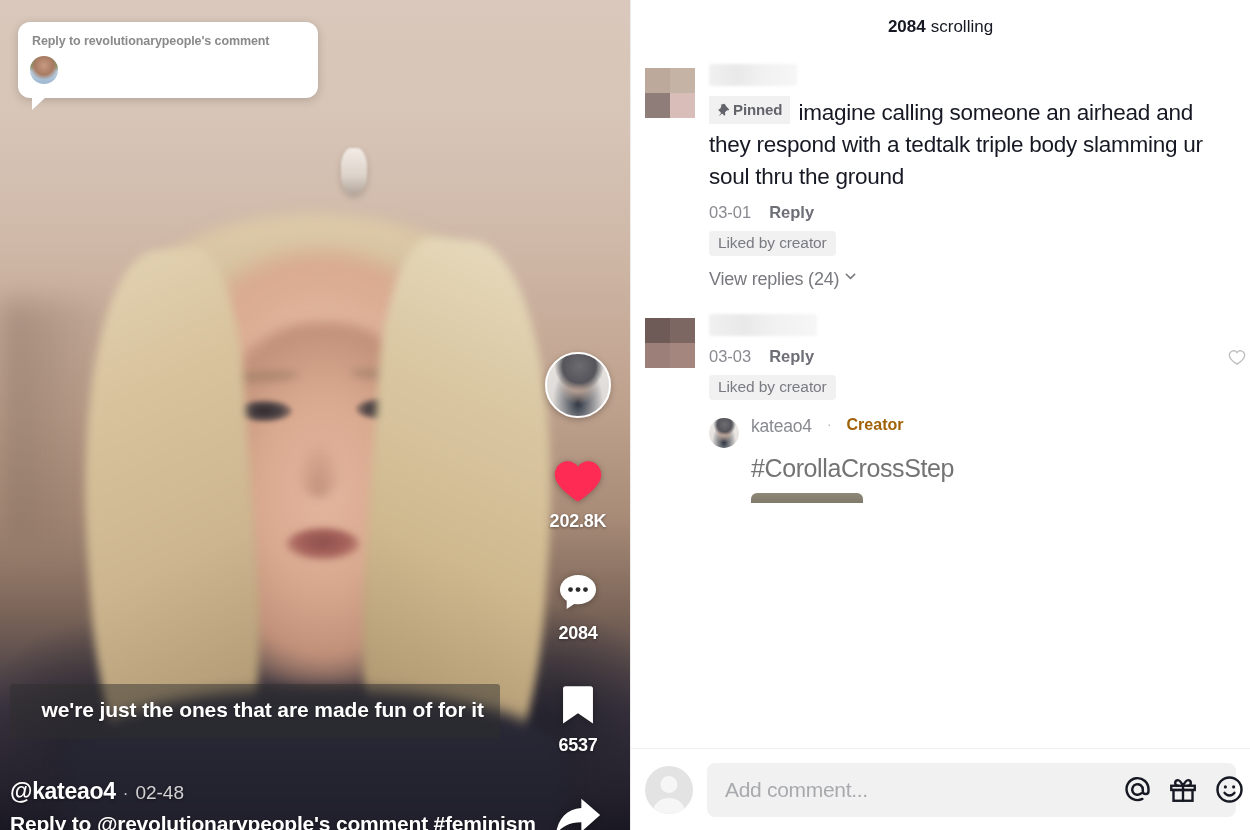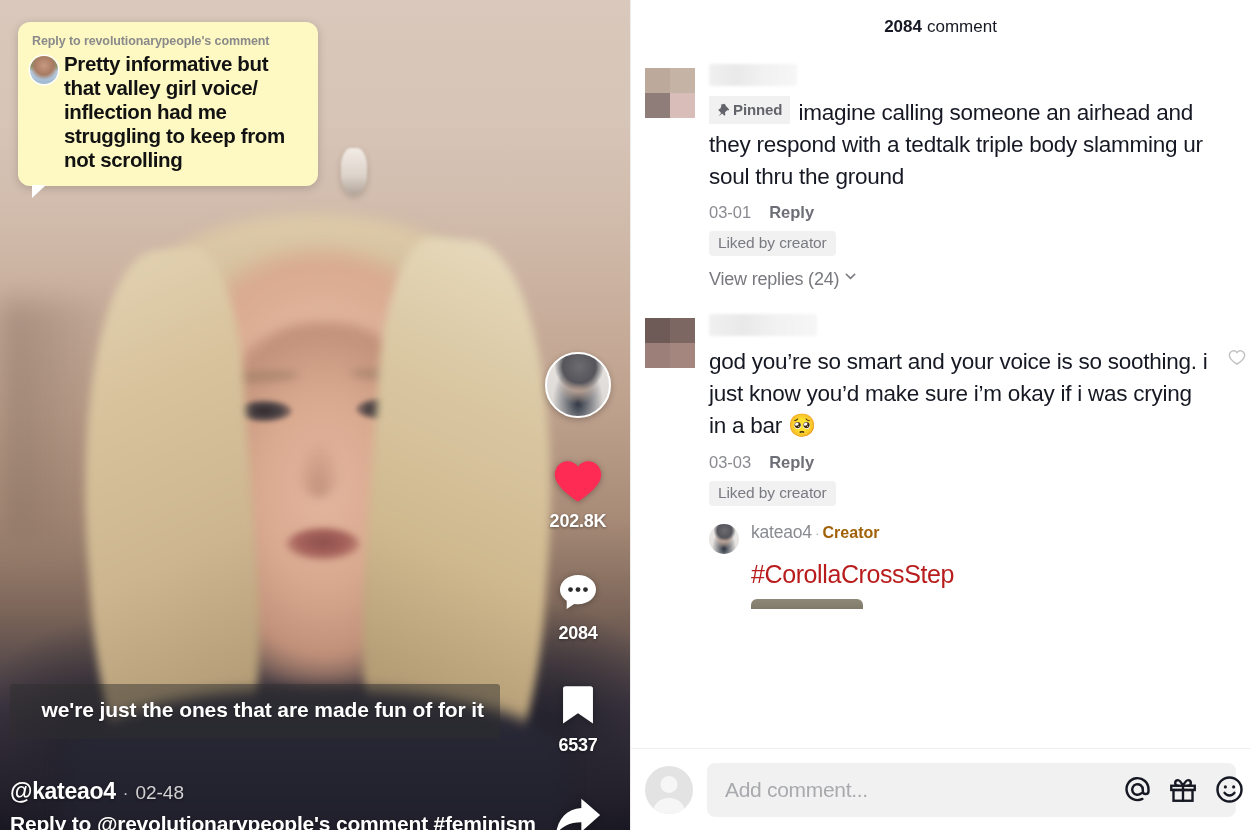--- a/index.html
+++ b/index.html
@@ -102,21 +102,21 @@
   .wall-shadow {
     position: absolute; left: 0; top: 300px; width: 120px; height: 240px;
     background: linear-gradient(90deg, rgba(120,98,86,.45) 0%, rgba(120,98,86,0) 100%);
     filter: blur(14px);
   }
 
   
   .quote-card {
     position: absolute; left: 18px; top: 22px;
     width: 300px;
-    background: #fef9c3;
+    background: #ffffff;
     border-radius: 12px;
     padding: 12px 14px 14px 14px;
     box-shadow: 0 2px 10px rgba(0,0,0,.18);
   }
   .quote-card::after {
     content: ""; position: absolute; left: 14px; bottom: -12px;
     border-width: 13px 14px 0 0; border-style: solid;
     border-color: #fff transparent transparent transparent;
   }
   .quote-head {
@@ -263,27 +263,27 @@
   }
   .creator-reply { display: flex; gap: 12px; margin-top: 16px; }
   .cr-avatar {
     flex: 0 0 30px; width: 30px; height: 30px; border-radius: 50%; margin-top: 2px;
     background:
       radial-gradient(circle at 52% 22%, #6b6b70 0%, #55555b 26%, rgba(85,85,91,0) 40%),
       radial-gradient(ellipse at 50% 48%, #e0bba4 0%, rgba(224,187,164,0) 46%),
       radial-gradient(ellipse at 50% 80%, #2b3340 0%, rgba(43,51,64,0) 56%),
       linear-gradient(180deg,#eceae7 0%, #e3dfdc 100%);
   }
-  .cr-head { display: flex; align-items: center; gap: 3px; font-size: 17.5px; }
+  .cr-head { display: flex; align-items: flex-start; gap: 15px; font-size: 17.5px; }
   .cr-name { color: #8a8b91; letter-spacing: -.2px; }
   .cr-dot { color: #b5b6bb; font-size: 14px; }
   .cr-creator { color: #a16207; font-weight: 700; font-size: 16px; }
   .cr-hashtag {
     margin-top: 6px; margin-left: 42px;
-    font-size: 25px; color: #b91c1c; letter-spacing: -.4px;
+    font-size: 25px; color: #737373; letter-spacing: -.4px;
     font-family: "Liberation Sans", sans-serif;
   }
   .cr-attach {
     margin-left: 42px; margin-top: 10px;
     width: 112px; height: 10px;
     border-radius: 6px 6px 0 0;
     background: linear-gradient(180deg,#8d8877 0%, #7f7a69 100%);
   }
   .c-like {
     position: absolute; right: -10px; top: 34px;
@@ -346,21 +346,20 @@
     <div class="nose"></div>
     <div class="mouth"></div>
     <div class="hair-l"></div>
     <div class="hair-r"></div>
     <div class="torso"></div>
 
     <div class="quote-card">
       <div class="quote-head">Reply to revolutionarypeople's comment</div>
       <div class="quote-body-row">
         <div class="quote-avatar"></div>
-        <div class="quote-text">Pretty informative but that valley girl voice/ inflection had me struggling to keep from not scrolling</div>
       </div>
     </div>
 
     <div class="caption">
       <div class="caption-text">we're just the ones that are made fun of for it</div>
     </div>
 
     <div class="video-meta">
       <span class="handle">@kateao4</span>
       <span class="vdot">·</span>
@@ -400,21 +399,21 @@
           <path d="M13.6 2.3v4.4C6.8 7.2 2.4 11.4 1.4 19.5c2.7-4 6.5-5.9 12.2-6v4.6L22.6 10z" fill="#fff"></path>
         </svg>
       </div>
     </div>
   </div>
 
   <div class="comments-pane">
 
     <div class="comments-header">
       <span class="cnt">2084</span>
-      <span class="lbl">comment</span>
+      <span class="lbl">scrolling</span>
     </div>
 
     <div class="comments-list">
 
       <div class="comment">
         <div class="c-avatar">
           <span style="background:#bda89c"></span>
             <span style="background:#c5b3a6"></span>
           <span style="background:#8f7d7a"></span>
             <span style="background:#d9bdb9"></span>
@@ -446,21 +445,20 @@
           <span style="background:#6e5a56"></span>
             <span style="background:#7d6763"></span>
           <span style="background:#9b7f78"></span>
             <span style="background:#a4867f"></span>
         </div>
         <div class="c-body">
           <div class="c-username-blur" style="width:108px"></div>
           <svg class="c-like" viewBox="0 0 24 22">
             <path d="M12 20.5S3.9 15.5 2.2 10.7C1 7.3 2.8 3.7 6.3 2.9c2.2-.5 4.4.4 5.7 2.2 1.3-1.8 3.5-2.7 5.7-2.2 3.5.8 5.3 4.4 4.1 7.8C20.1 15.5 12 20.5 12 20.5z" fill="none" stroke="#8a8b91" stroke-width="1.8"></path>
           </svg>
-          <div class="c-text">god you’re so smart and your voice is so soothing. i just know you’d make sure i’m okay if i was crying in a bar 🥺</div>
           <div class="c-meta">
             <span>03-03</span>
             <span class="reply">Reply</span>
           </div>
           <div class="liked-badge">Liked by creator</div>
 
           <div class="creator-reply">
             <div class="cr-avatar"></div>
             <div>
               <div class="cr-head">

